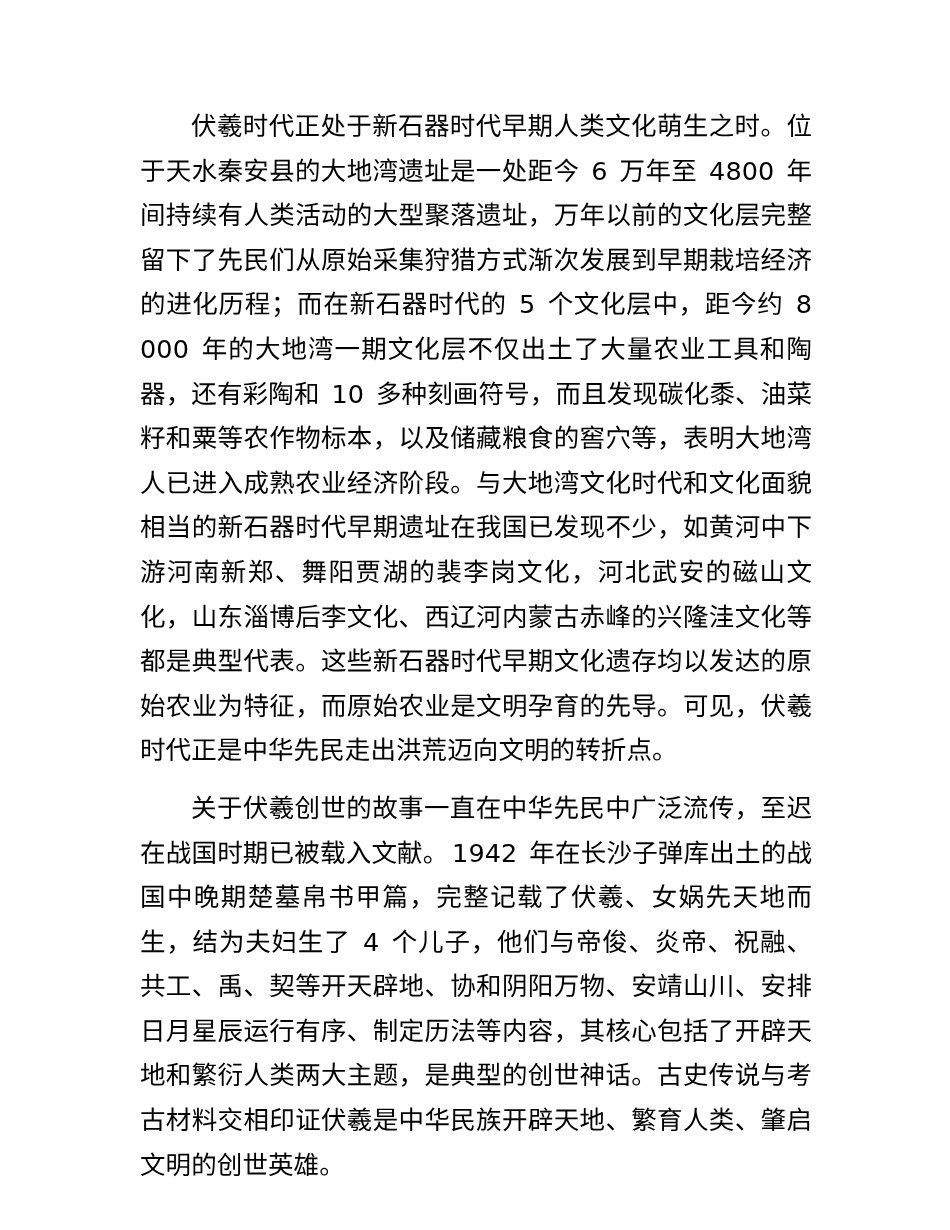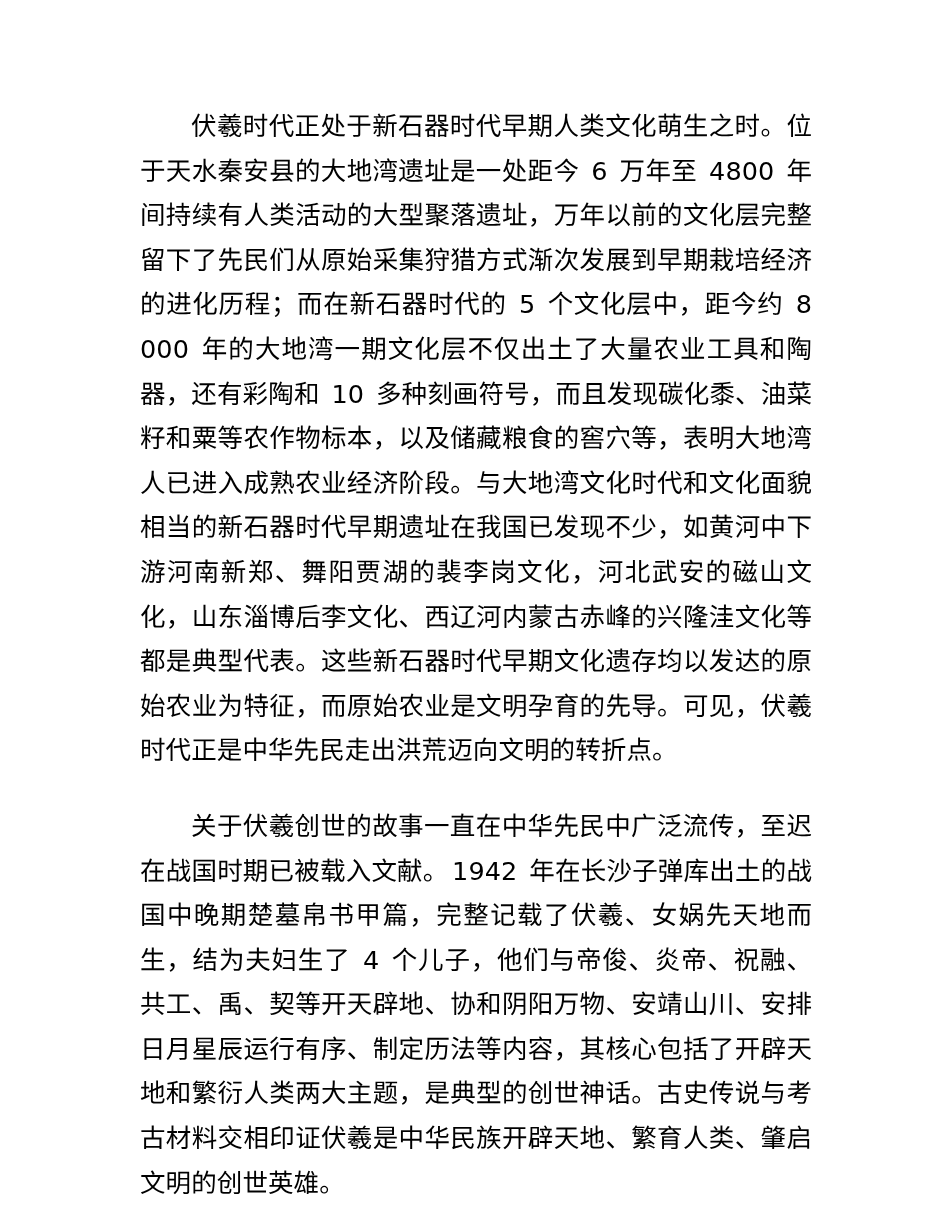--- a/index.html
+++ b/index.html
@@ -38,21 +38,21 @@
     line-height: 44.6px;
     letter-spacing: 0.1px;
     text-align: justify;
     text-justify: inter-ideograph;
     text-indent: 2em;
     word-break: break-all;
     color: #000000;
   }
 
   .para + .para {
-    margin-top: 31px;
+    margin-top: 13px;
   }
 
   
   .lat {
     font-family: "DejaVu Sans", "Liberation Sans", sans-serif;
     padding: 0 0.14em;
   }
 </style>
 </head>
 <body>

